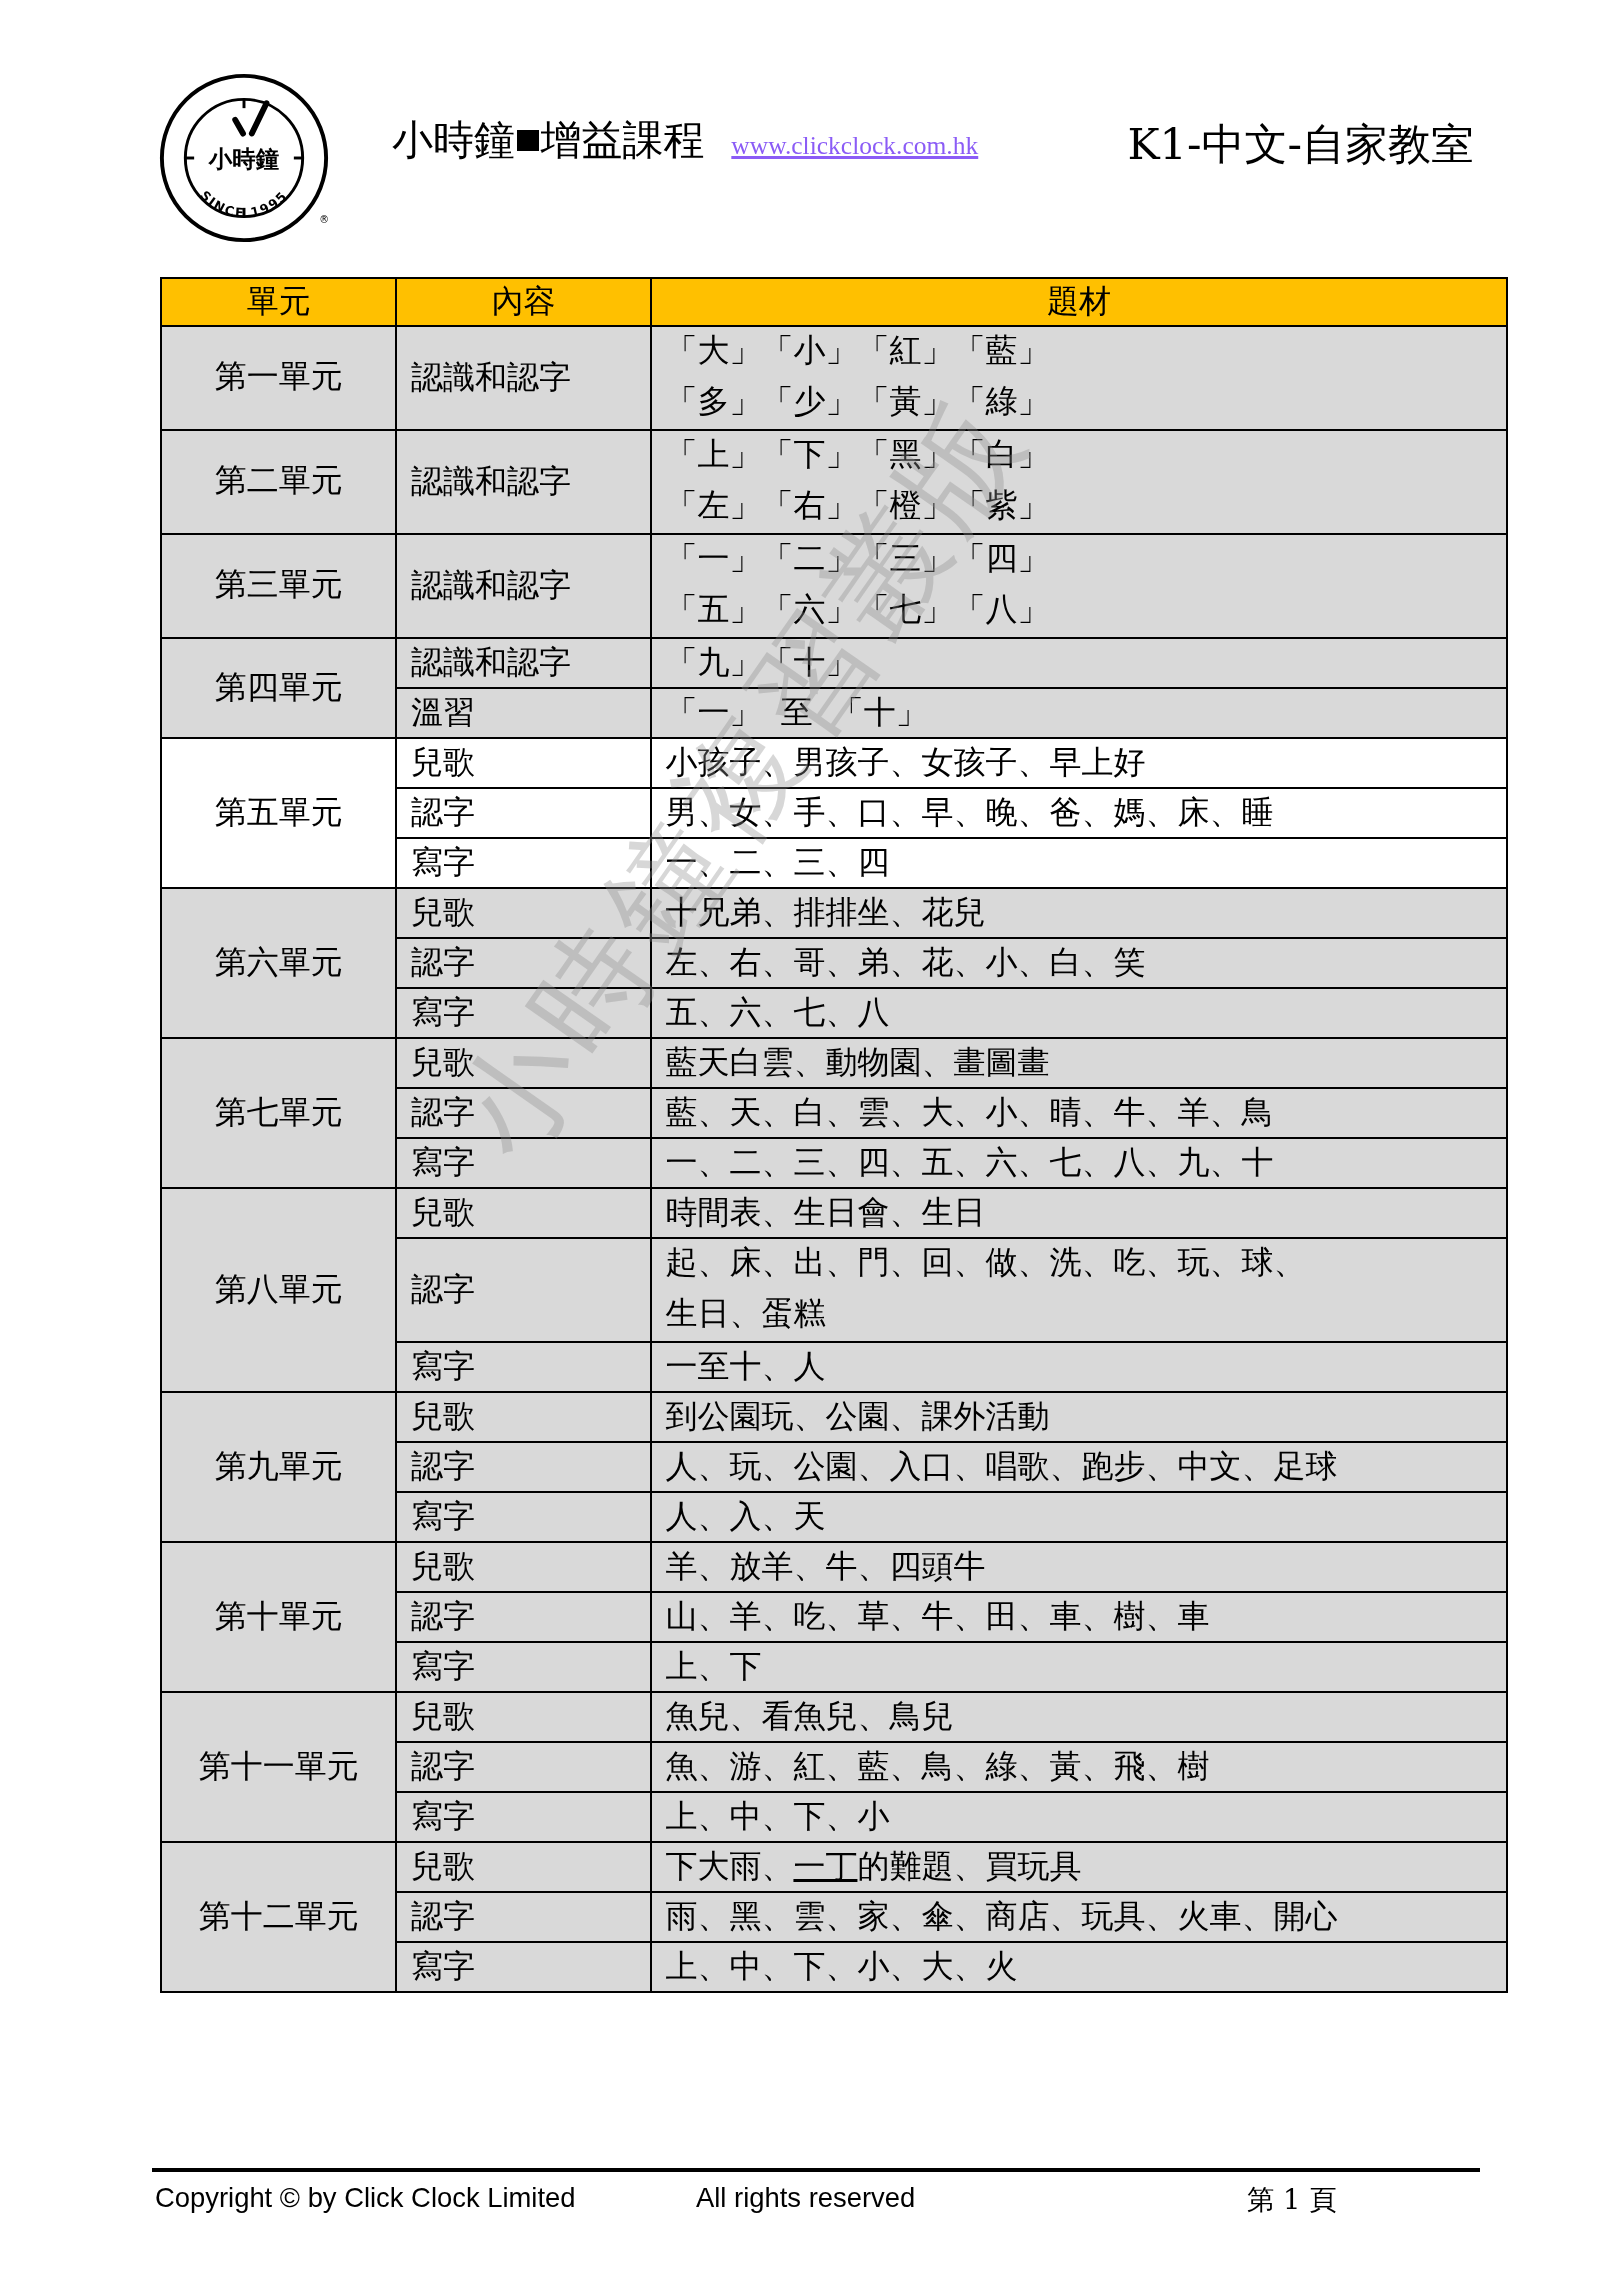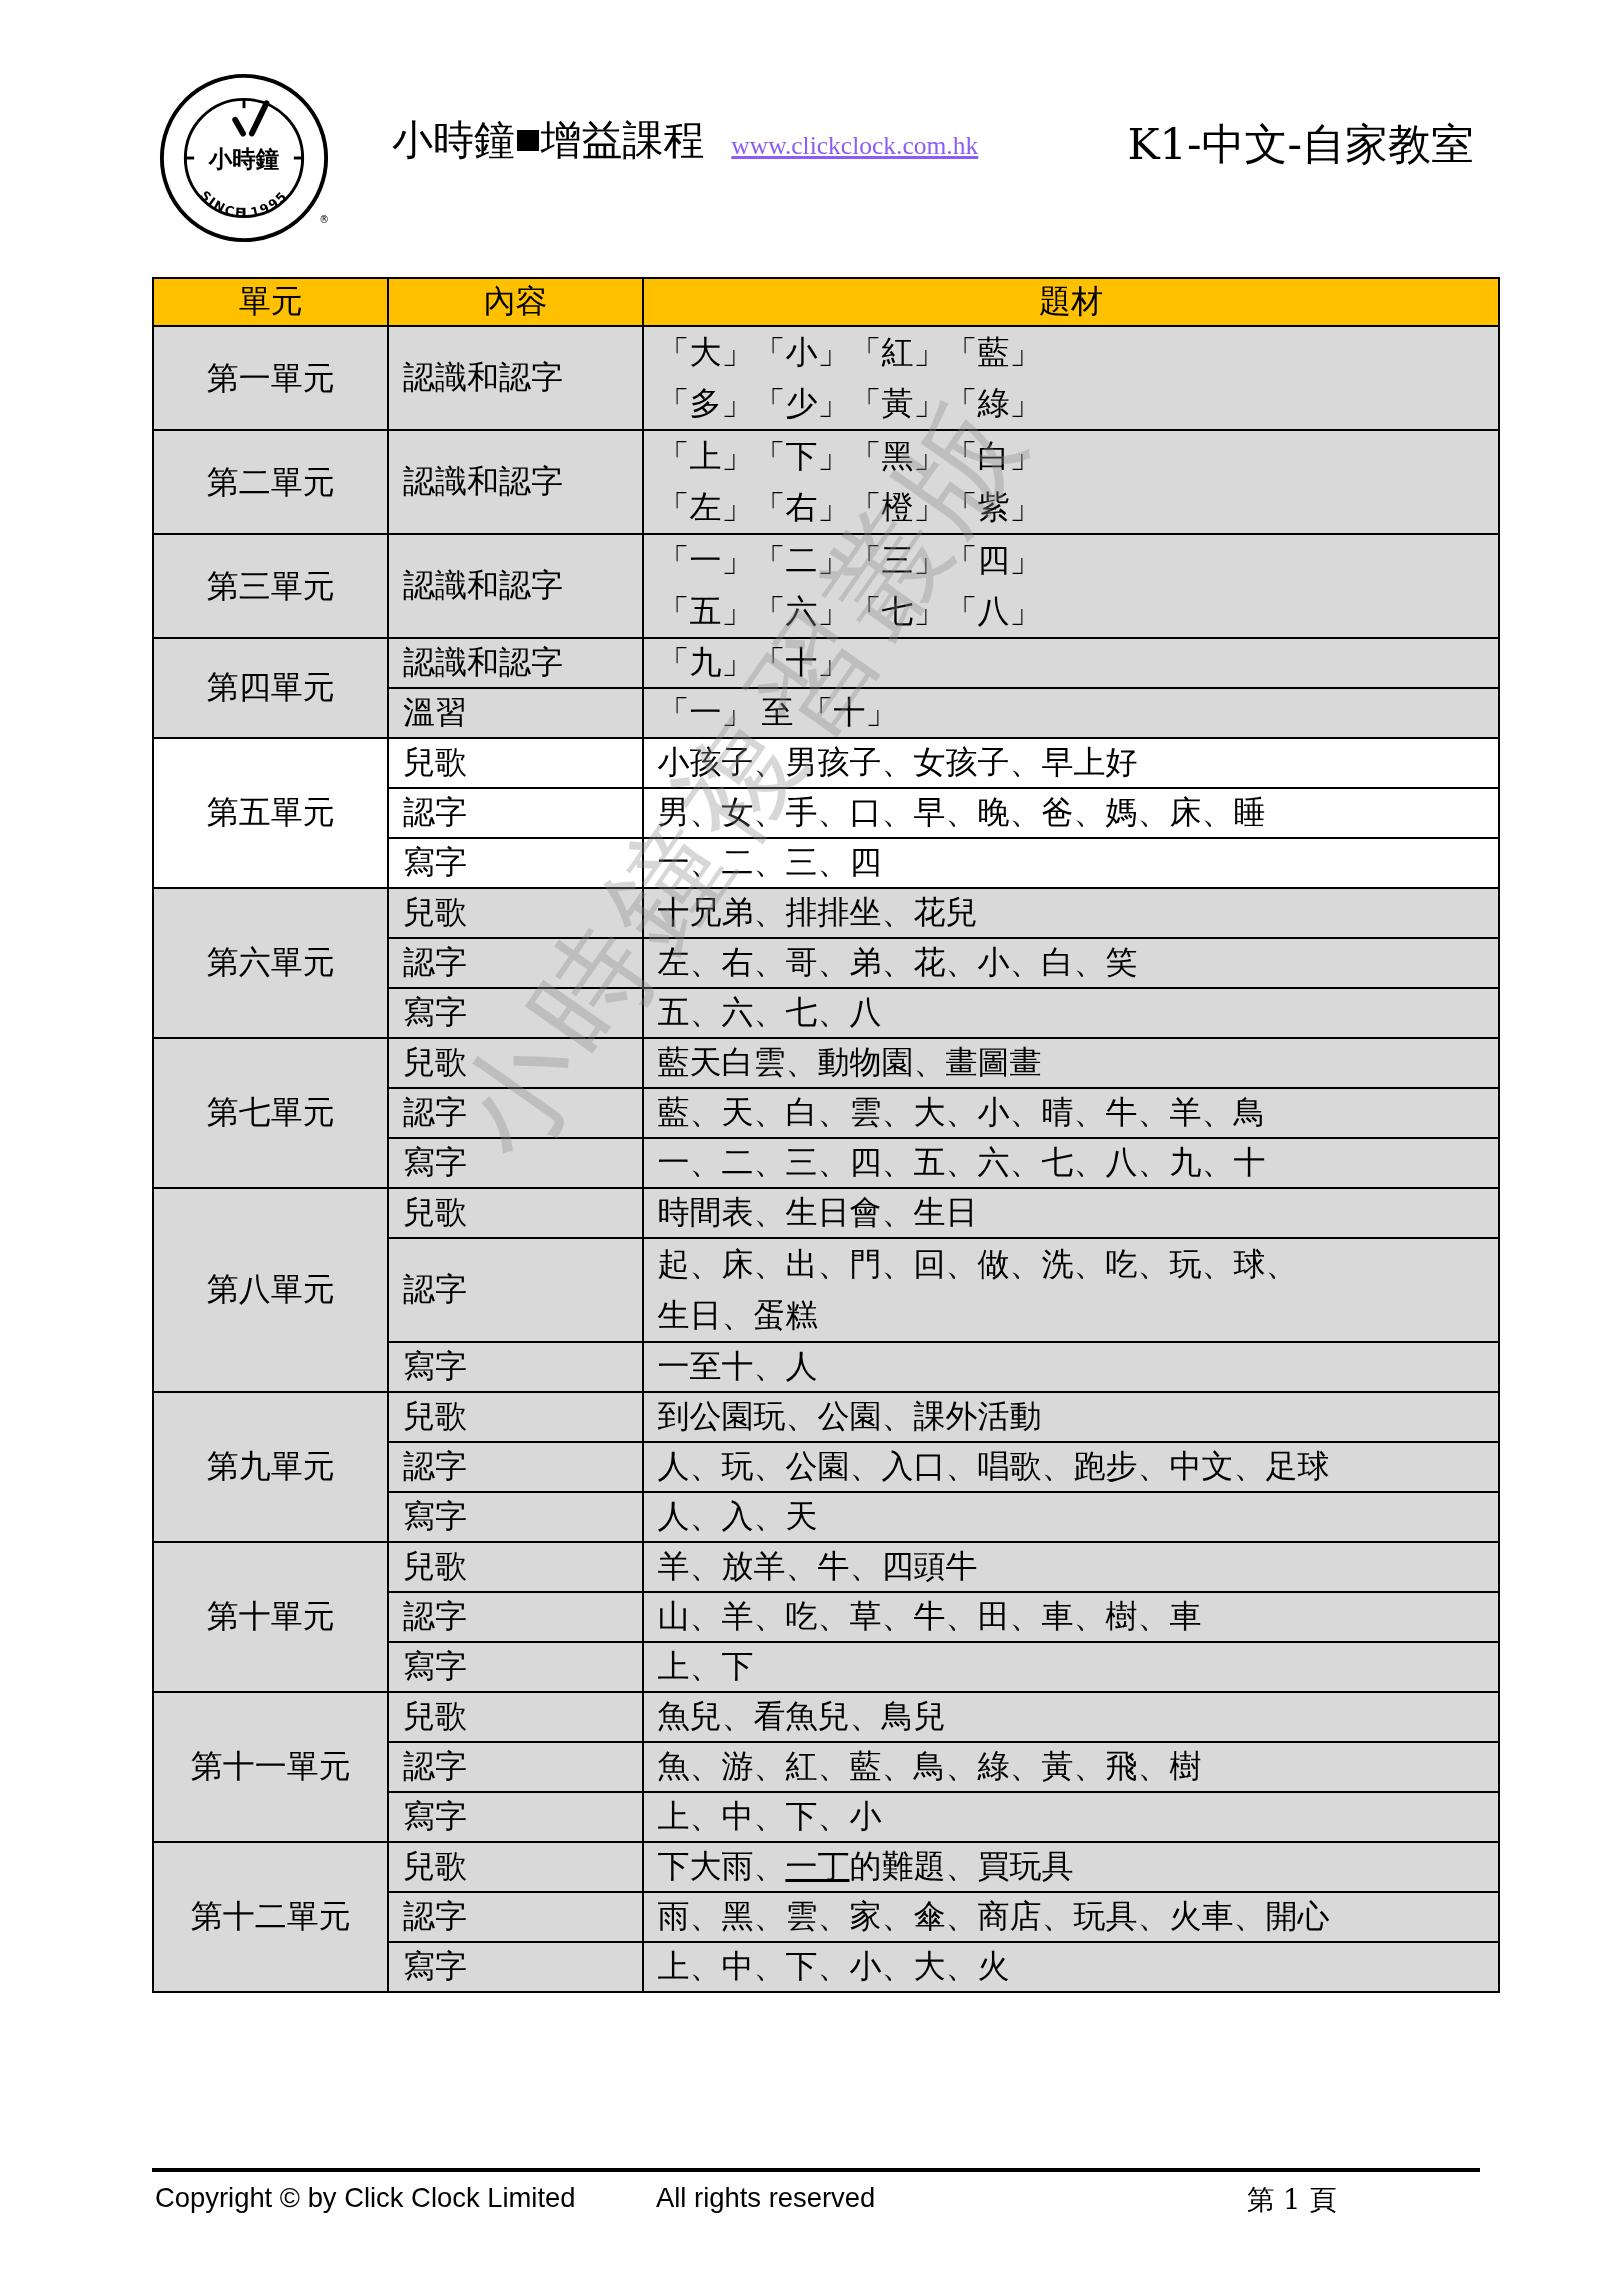--- a/index.html
+++ b/index.html
@@ -3,39 +3,39 @@
 <meta charset="utf-8">
 <style>
   html, body { margin:0; padding:0; background:#ffffff; }
   body { width:1621px; height:2293px; position:relative; overflow:hidden;
          font-family:"DejaVu Serif","Liberation Serif",serif; color:#000; }
   .logo { position:absolute; left:157px; top:71px; width:174px; height:174px; }
   .brand { position:absolute; left:392px; top:116px; font-size:41px; line-height:49px; white-space:nowrap; }
   .brand .sq { display:inline-block; width:21.6px; height:21.6px; background:#000; margin:0 2px; vertical-align:middle; position:relative; top:-2.9px; }
   .brand a { font-family:"Liberation Serif",serif; font-size:25.5px; color:#8b5cf6; text-decoration:underline; text-decoration-thickness:2.9px; margin-left:13.7px; }
   .doc-title { position:absolute; right:147px; top:116px; text-align:right; font-size:43px; line-height:57px; }
-  table.syll { position:absolute; left:152px; top:277px; width:1348px; border-collapse:collapse;
-               font-family:Liberation Serif, serif; font-size:32px; }
+  table.syll { position:absolute; left:160px; top:277px; width:1348px; border-collapse:collapse;
+               font-family:Liberation Mono, monospace; font-size:32px; }
   table.syll td, table.syll th { border:2.9px solid #000; padding:0 13.7px; vertical-align:middle; font-weight:normal; }
   table.syll th { background:#ffc000; height:46px; text-align:center; font-size:32px; }
   .col1 { width:206px; text-align:center; }
   .col2 { width:225px; text-align:left; }
   .col3 { text-align:left; }
   tr.gray td { background:#d9d9d9; }
   tr.white td { background:#ffffff; }
   td.u { text-align:center; }
   .sub { height:48px; }
   .two { height:100px; line-height:51px; }
   .wm { position:absolute; left:421px; top:1098px; font-size:118px; color:rgba(140,140,140,0.35);
         transform:rotate(-55deg); transform-origin:left top; white-space:nowrap;
         font-family:"DejaVu Serif",serif; pointer-events:none; letter-spacing:9.8px; }
   .foot-line { position:absolute; left:152px; width:1328px; top:2168px; height:3.9px; background:#000; }
   .foot { position:absolute; top:2182px; font-family:"Liberation Sans","DejaVu Sans",sans-serif; font-size:27.4px; }
   .foot.copy { left:155px; }
-  .foot.rights { left:656px; }
+  .foot.rights { left:696px; }
   .foot.page { left:1247px; font-family:"DejaVu Serif",serif; }
 </style>
 </head>
 <body>
 
 <div class="logo">
   <svg width="174" height="174" viewBox="0 0 178 178">
     <defs>
       <path id="arcTop" d="M 24 89 A 65 65 0 0 1 154 89"></path>
       <path id="arcBot" d="M 34 110 A 58 58 0 0 0 144 110"></path>

